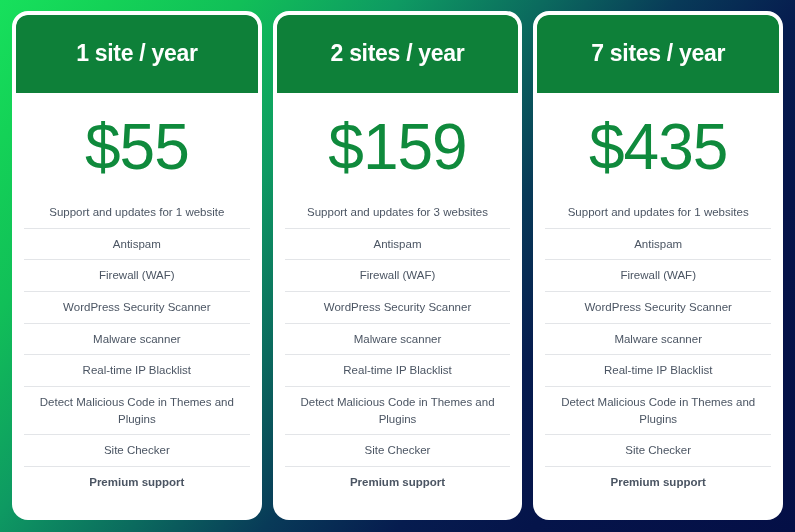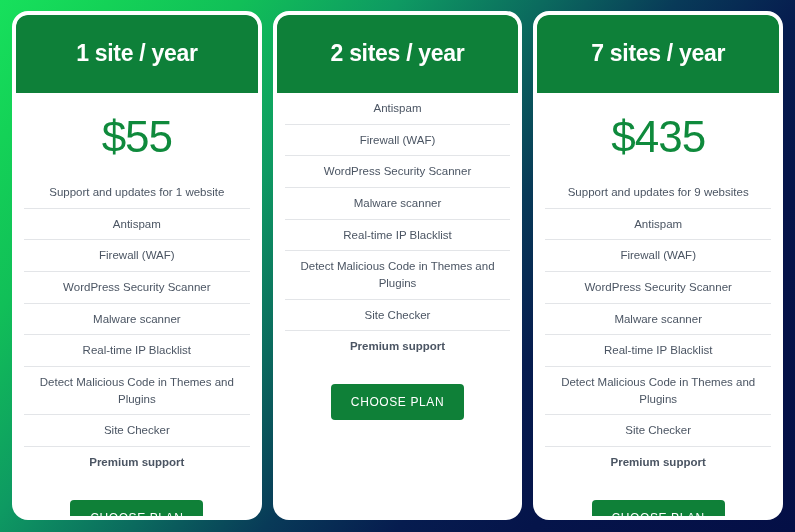--- a/index.html
+++ b/index.html
@@ -74,21 +74,21 @@
     display: flex;
     flex-direction: column;
     align-items: stretch;
     padding: 0 8px 0 8px;
     background: #ffffff;
     min-height: 0;
   }
 
   .plan-price {
     color: #0f8a3c;
-    font-size: 44px;
+    font-size: 64px;
     font-weight: normal;
     text-align: center;
     line-height: 1;
     margin-top: 22px;
     margin-bottom: 18px;
     letter-spacing: -1px;
   }
 
   .features {
     display: flex;
@@ -159,21 +159,23 @@
         <button class="choose-plan-button">CHOOSE PLAN</button>
       </div>
     </div>
   </div>
 
   <div class="plan-card">
     <div class="plan-header">
       <div class="plan-header-title">2 sites / year</div>
     </div>
     <div class="plan-body">
+      <div class="plan-price">$159</div>
       <ul class="features">
+        <li class="feature-item">Support and updates for 3 websites</li>
         <li class="feature-item">Antispam</li>
         <li class="feature-item">Firewall (WAF)</li>
         <li class="feature-item">WordPress Security Scanner</li>
         <li class="feature-item">Malware scanner</li>
         <li class="feature-item">Real-time IP Blacklist</li>
         <li class="feature-item">Detect Malicious Code in Themes and Plugins</li>
         <li class="feature-item">Site Checker</li>
         <li class="feature-item">Premium support</li>
       </ul>
       <div class="plan-footer">
@@ -182,21 +184,21 @@
     </div>
   </div>
 
   <div class="plan-card">
     <div class="plan-header">
       <div class="plan-header-title">7 sites / year</div>
     </div>
     <div class="plan-body">
       <div class="plan-price">$435</div>
       <ul class="features">
-        <li class="feature-item">Support and updates for 9 websites</li>
+        <li class="feature-item">Support and updates for 1 websites</li>
         <li class="feature-item">Antispam</li>
         <li class="feature-item">Firewall (WAF)</li>
         <li class="feature-item">WordPress Security Scanner</li>
         <li class="feature-item">Malware scanner</li>
         <li class="feature-item">Real-time IP Blacklist</li>
         <li class="feature-item">Detect Malicious Code in Themes and Plugins</li>
         <li class="feature-item">Site Checker</li>
         <li class="feature-item">Premium support</li>
       </ul>
       <div class="plan-footer">

